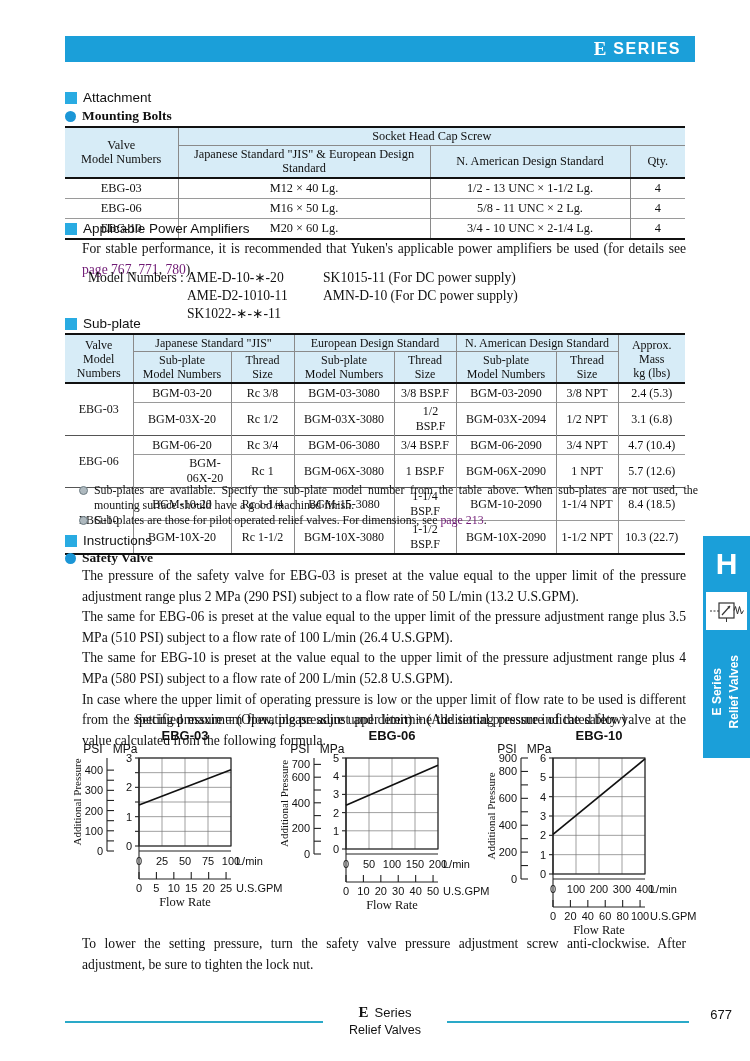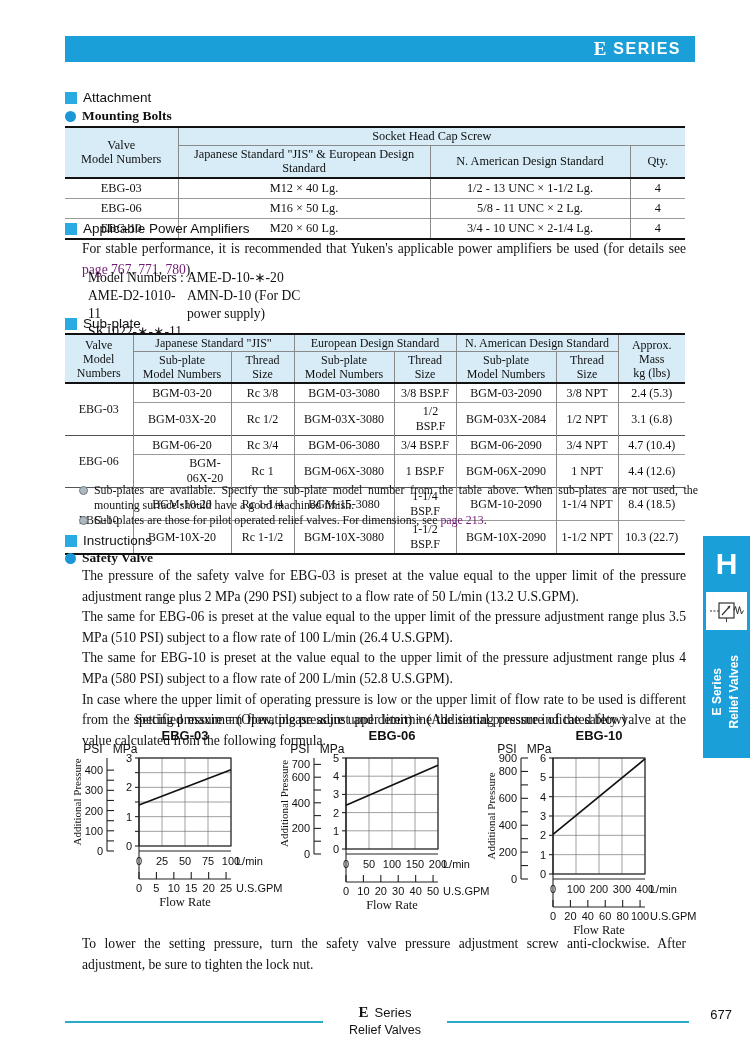--- a/index.html
+++ b/index.html
@@ -121,20 +121,21 @@
     </table>
 
   <div class="sec" style="top:221px;">
     <span class="sq"></span>
     <span class="t1">Applicable Power Amplifiers</span>
   </div>
   <div class="para" style="left:82px;top:239px;width:604px;"><span>For stable performance, it is recommended that Yuken's applicable power amplifiers be used (for details see </span><span class="link">page 767</span><span>, </span><span class="link">771</span><span>, </span><span class="link">780</span><span>).</span></div>
   <div class="models" style="top:269px;">
     <span>Model Numbers :</span>
     <span>AME-D-10-∗-20</span>
+    <span>SK1015-11 (For DC power supply)</span>
     <span></span>
     <span>AME-D2-1010-11</span>
     <span>AMN-D-10 (For DC power supply)</span>
     <span></span>
     <span>SK1022-∗-∗-11</span>
     <span></span>
   </div>
 
   <div class="sec" style="top:316px;">
     <span class="sq"></span>
@@ -185,42 +186,42 @@
           <td style="height: 16px;">3/8 BSP.F</td>
           <td style="height: 16px;">BGM-03-2090</td>
           <td style="height: 16px;">3/8 NPT</td>
           <td style="height: 16px;">2.4 (5.3)</td>
         </tr>
         <tr>
           <td class="thin" style="height: 16px;">BGM-03X-20</td>
           <td class="thin" style="height: 16px;">Rc 1/2</td>
           <td class="thin" style="height: 16px;">BGM-03X-3080</td>
           <td class="thin" style="height: 16px; padding-left: 13px;">1/2 BSP.F</td>
-          <td class="thin" style="height: 16px;">BGM-03X-2084</td>
+          <td class="thin" style="height: 16px;">BGM-03X-2094</td>
           <td class="thin" style="height: 16px;">1/2 NPT</td>
           <td class="thin" style="height: 16px;">3.1 (6.8)</td>
         </tr>
         <tr>
           <td rowspan="2" class="grp">EBG-06</td>
           <td class="grp" style="height: 16px;">BGM-06-20</td>
           <td class="grp" style="height: 16px;">Rc 3/4</td>
           <td class="grp" style="height: 16px;">BGM-06-3080</td>
           <td class="grp" style="height: 16px;">3/4 BSP.F</td>
           <td class="grp" style="height: 16px;">BGM-06-2090</td>
           <td class="grp" style="height: 16px;">3/4 NPT</td>
           <td class="grp" style="height: 16px;">4.7 (10.4)</td>
         </tr>
         <tr>
           <td class="thin" style="height: 16px; padding-left: 48px;">BGM-06X-20</td>
           <td class="thin" style="height: 16px;">Rc 1</td>
           <td class="thin" style="height: 16px;">BGM-06X-3080</td>
           <td class="thin" style="height: 16px;">1 BSP.F</td>
           <td class="thin" style="height: 16px;">BGM-06X-2090</td>
           <td class="thin" style="height: 16px;">1 NPT</td>
-          <td class="thin" style="height: 16px;">4.4 (12.6)</td>
+          <td class="thin" style="height: 16px;">5.7 (12.6)</td>
         </tr>
         <tr>
           <td rowspan="2" class="grp">EBG-10</td>
           <td class="grp" style="height: 16px;">BGM-10-20</td>
           <td class="grp" style="height: 16px;">Rc 1-1/4</td>
           <td class="grp" style="height: 16px;">BGM-15-3080</td>
           <td class="grp" style="height: 16px;">1-1/4 BSP.F</td>
           <td class="grp" style="height: 16px;">BGM-10-2090</td>
           <td class="grp" style="height: 16px;">1-1/4 NPT</td>
           <td class="grp" style="height: 16px;">8.4 (18.5)</td>

